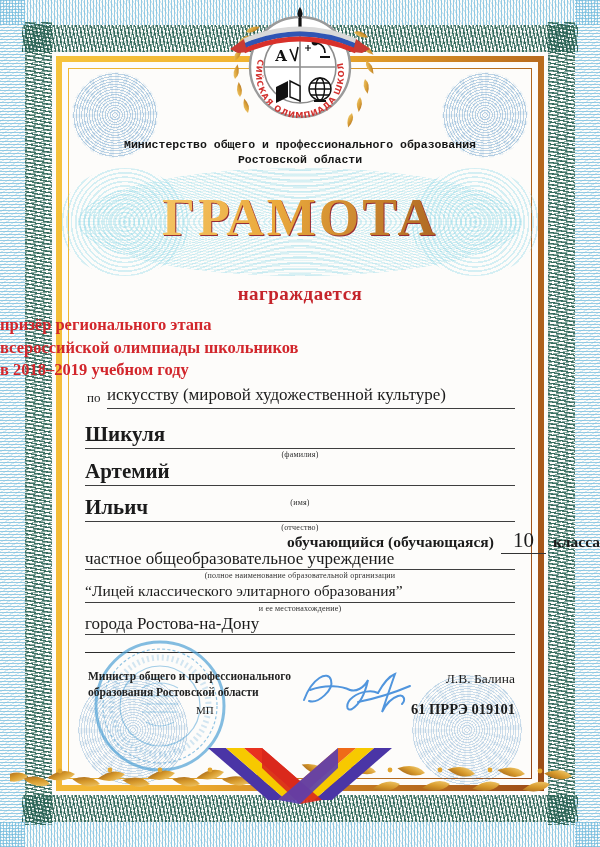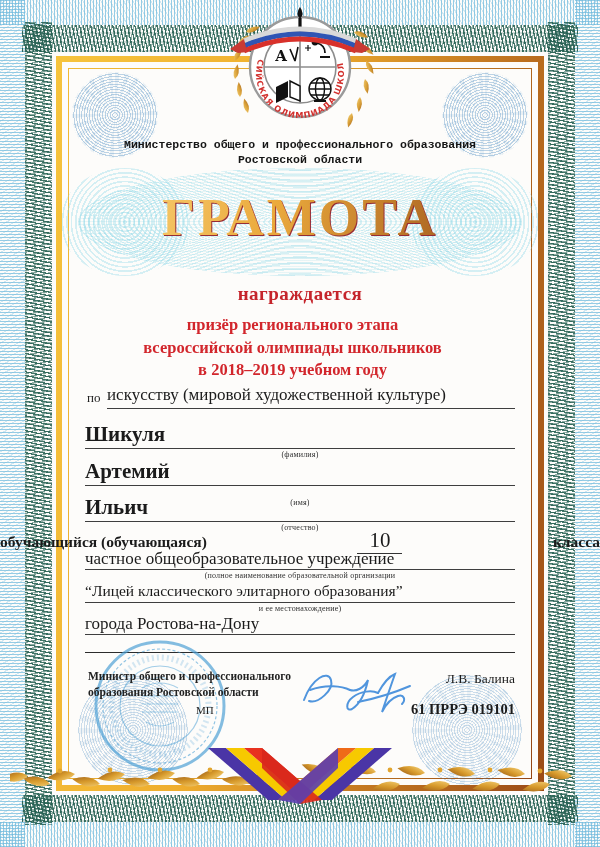--- a/index.html
+++ b/index.html
@@ -59,34 +59,34 @@
   .ministry{position:absolute;left:70px;right:70px;top:137px;text-align:center;
     font-weight:bold;font-size:11.5px;line-height:15px;color:#151515;font-family:Liberation Mono, monospace;}
   .big-title{position:absolute;left:0;right:0;top:172px;text-align:center;
     font-size:52px;font-weight:bold;letter-spacing:3px;line-height:92px;
     color:#cf8a2d;
     background:linear-gradient(105deg,#e3a038 4%,#f6c96a 24%,#eaa93c 46%,#b06a24 72%,#7e3c16 96%);
     -webkit-background-clip:text;background-clip:text;-webkit-text-fill-color:transparent;
     filter:drop-shadow(1.5px 1.5px 0 rgba(142,22,32,.9));}
   .awarded{position:absolute;left:0;right:0;top:283px;text-align:center;
     font-size:19px;font-weight:bold;color:#c5242b;letter-spacing:.5px;}
-  .award-lines{position:absolute;left:0;right:15px;top:314px;text-align:center;
+  .award-lines{position:absolute;left:0;right:15px;top:314px;
     font-size:16.5px;font-weight:bold;color:#d2262c;line-height:22.5px;}
 
   .row{position:absolute;left:85px;right:85px;}
   .uline{border-bottom:1.4px solid #3e3e3e;}
   .caption{position:absolute;left:85px;right:85px;text-align:center;
     font-size:8px;color:#2e2e2e;letter-spacing:.2px;}
   .val-lg{font-size:21px;font-weight:bold;}
   .val-md{font-size:17px;}
   .val-sm{font-size:15.5px;}
   .prefix{position:absolute;left:2px;bottom:2px;font-size:13px;margin-top:48px;}
 
   .grade-row{position:absolute;left:0;right:0;top:528px;display:flex;
-    justify-content:space-between;align-items:baseline;gap:7px;}
+    justify-content:flex-end;align-items:baseline;gap:7px;}
   .grade-label{font-size:15.5px;font-weight:bold;}
   .grade-num{font-size:21px;padding:0 12px;border-bottom:1.5px solid #333;}
 
   .signer{position:absolute;left:88px;top:669px;font-size:11.5px;font-weight:bold;
     line-height:15.5px;color:#222;}
   .mp{position:absolute;left:196px;top:704px;font-size:11px;color:#222;}
   .signer-name{position:absolute;right:85px;top:671px;font-size:13.5px;text-align:right;}
   .serial{position:absolute;right:85px;top:701px;font-size:14.5px;font-weight:bold;text-align:right;}
 
   .stamp{position:absolute;left:90px;top:636px;width:140px;height:140px;opacity:.85;}

